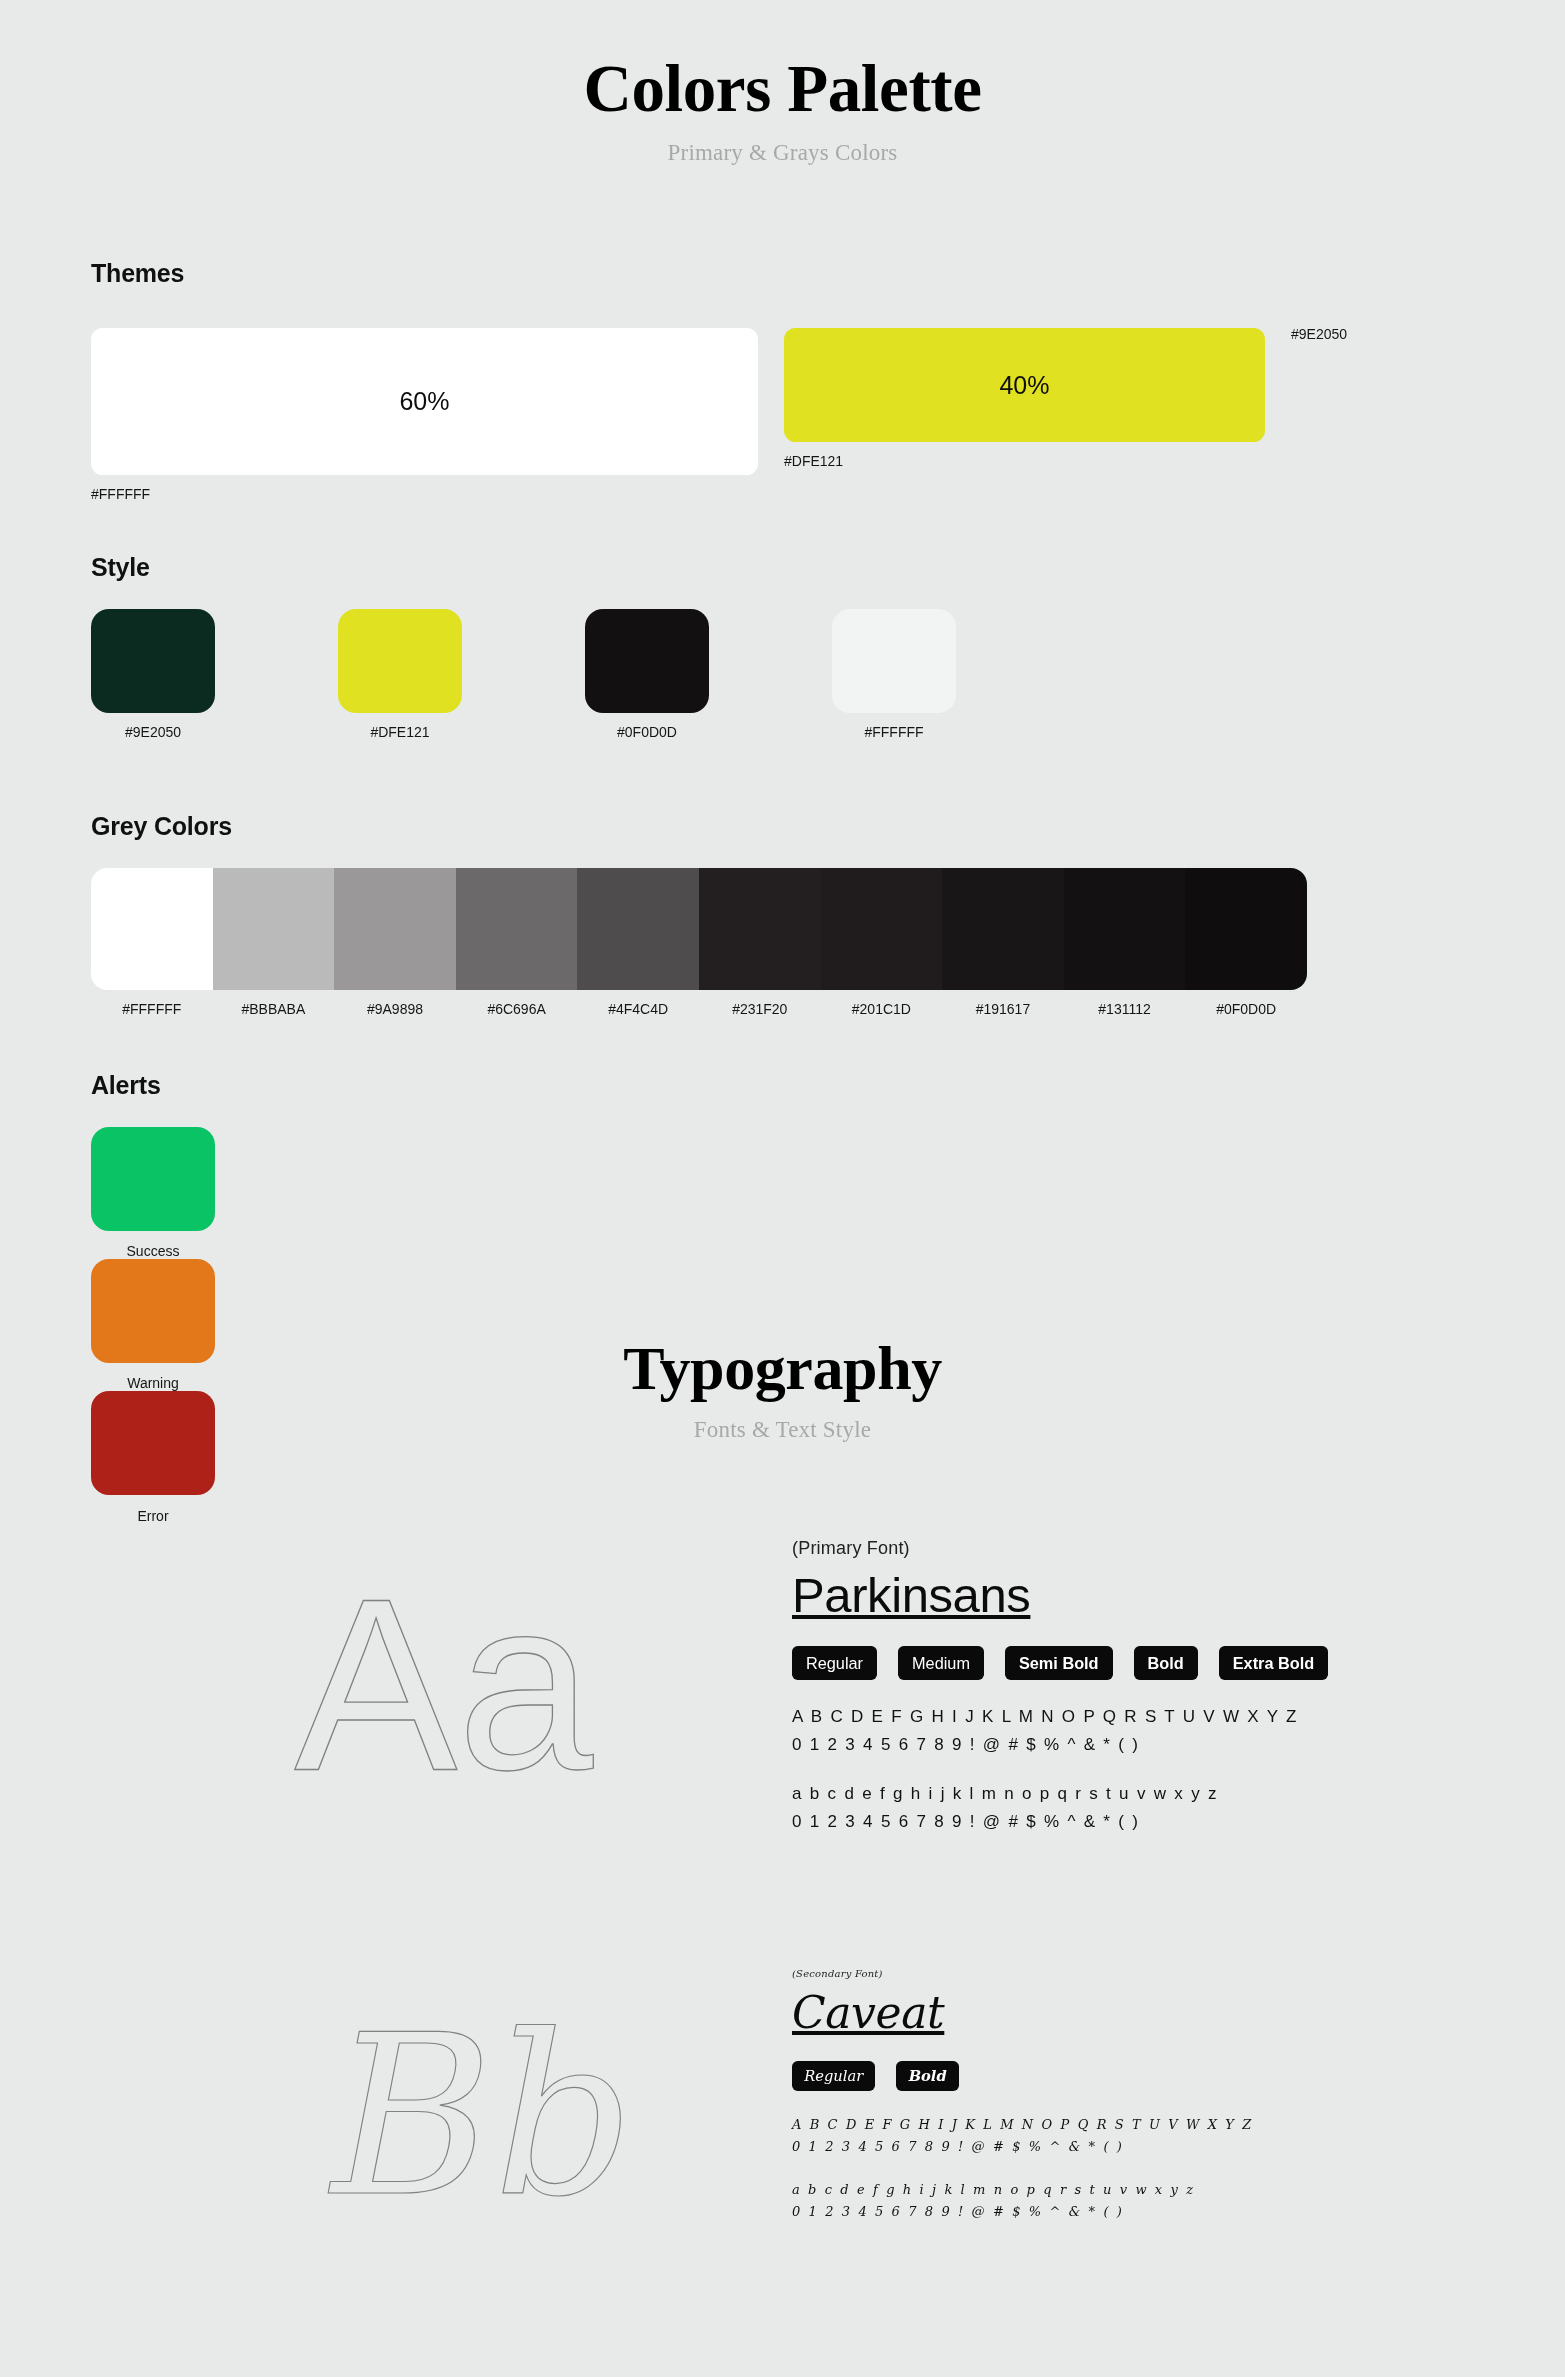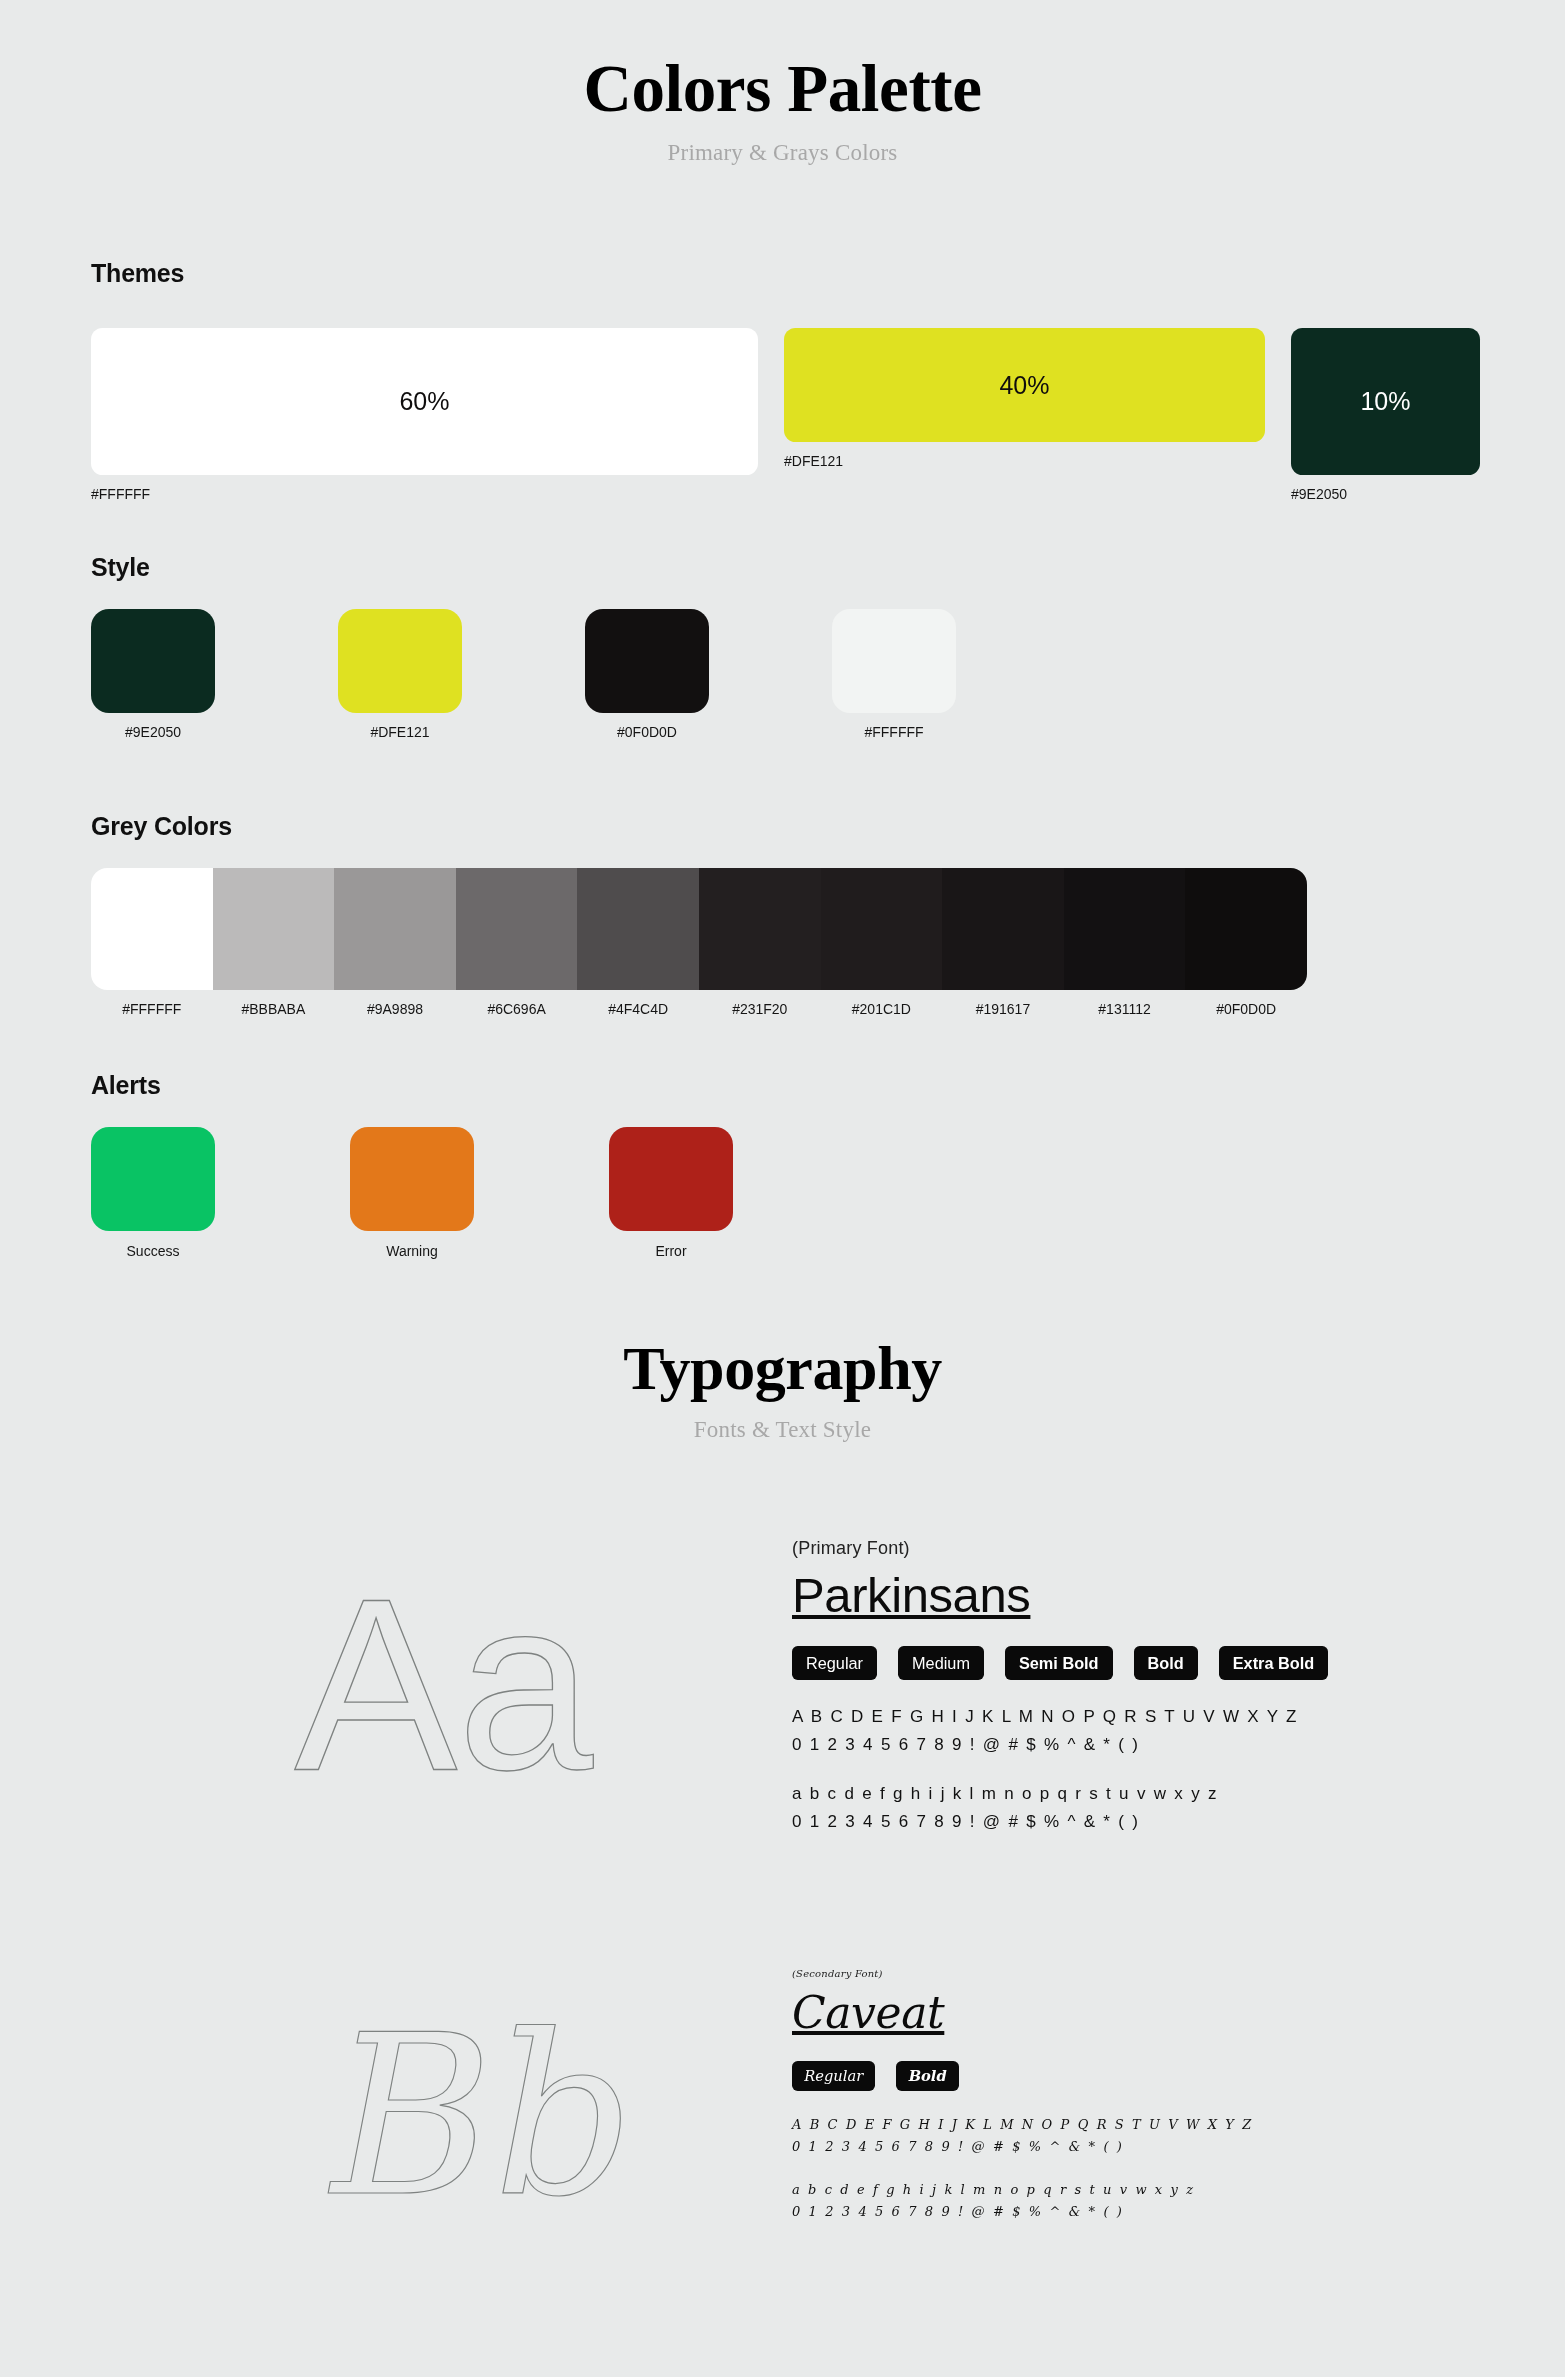--- a/index.html
+++ b/index.html
@@ -254,23 +254,20 @@
       </div>
 
       <div>
         <div class="theme-card" id="theme-1" style="width: 481px; height: 114px; background: rgb(223, 225, 33); color: rgb(15, 13, 13);">
           <span class="theme-pct">40%</span>
         </div>
         <div class="swatch-caption">#DFE121</div>
       </div>
 
       <div>
-        <div class="theme-card" id="theme-2" style="width: 189px; height: 147px; background: rgb(11, 43, 32); color: rgb(255, 255, 255);">
-          <span class="theme-pct">10%</span>
-        </div>
         <div class="swatch-caption">#9E2050</div>
       </div>
 
     </div>
   </div>
 
   <div class="block" style="left:91px; top:553px;">
     <div class="section-label">Style</div>
 
     <div class="swatch-row" style="margin-top:27px;">
@@ -324,21 +321,21 @@
         <span>#201C1D</span>
         <span>#191617</span>
         <span>#131112</span>
         <span>#0F0D0D</span>
       </div>
   </div>
 
   <div class="block" style="left:91px; top:1071px;">
     <div class="section-label">Alerts</div>
 
-    <div class="alert-row" style="margin-top:27px;">
+    <div class="alert-row" style="margin-top:27px;flex-direction:column;">
 
       <div class="alert-cell">
         <div class="alert-box" id="alert-0" style="background: rgb(9, 195, 100);"></div>
         <div class="alert-caption">Success</div>
       </div>
 
 
       <div class="alert-cell">
         <div class="alert-box" id="alert-2" style="background: rgb(227, 120, 26);"></div>
         <div class="alert-caption">Warning</div>

